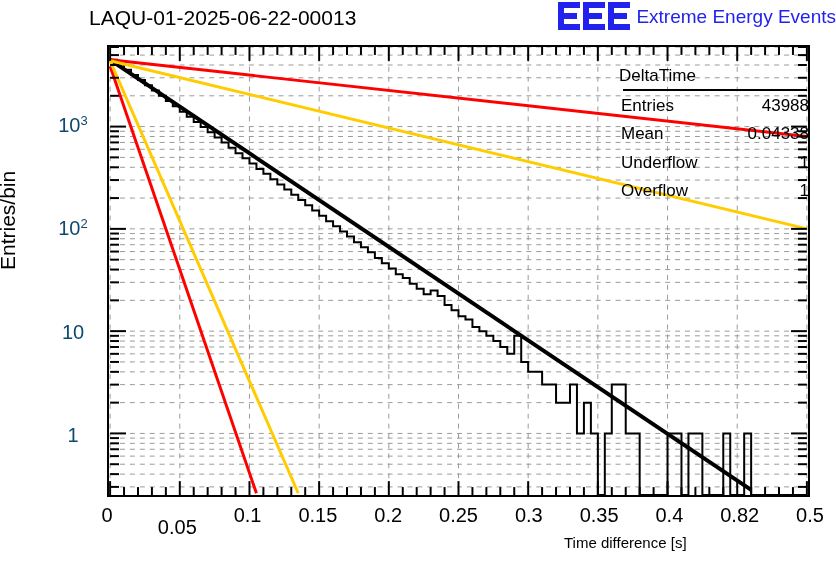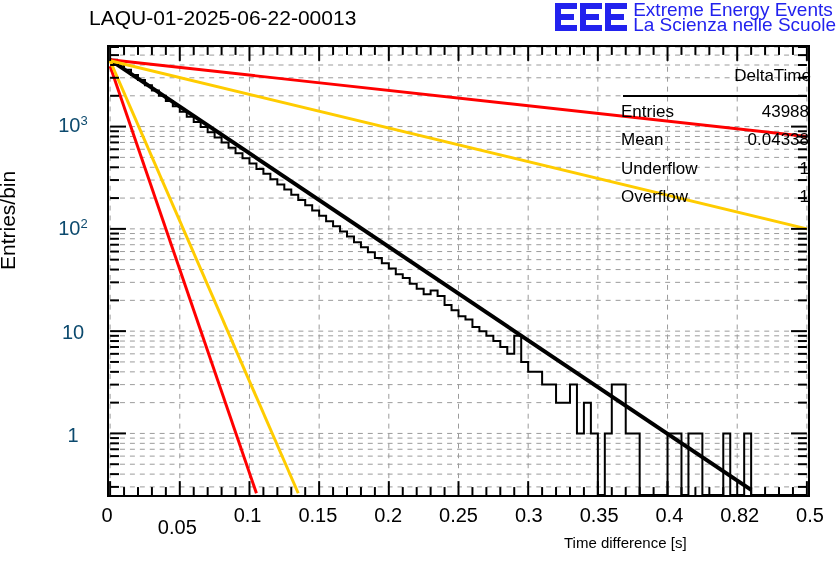--- a/index.html
+++ b/index.html
@@ -61,21 +61,21 @@
   }
   .xtitle{
     position:absolute;left:560px;top:534px;font-size:15px;color:#000;white-space:nowrap;
   }
 
   
   #stats{
     position:absolute;left:615px;top:66px;width:192px;
     font-size:17px;color:#000;line-height:20.5px;
   }
-  #stats .st-title{text-align:right;padding-bottom:8px;}
+  #stats .st-title{text-align:left;padding-bottom:2px;}
   #stats .st-rule{height:2px;background:#000;margin:0 4px 1px 4px;}
   #stats .st-row{display:flex;justify-content:space-between;padding:4px 2px;}
   #stats .st-k{white-space:nowrap;}
   #stats .st-v{white-space:nowrap;}
 </style>
 </head>
 <body>
 
 <div id="root">
 
@@ -97,21 +97,20 @@
         </span>
       <span class="eee-letter">
           <i class="bv"></i>
           <i class="b1"></i>
           <i class="b2"></i>
           <i class="b3"></i>
         </span>
     </div>
     <div class="logo-text">
       <div>Extreme Energy Events</div>
-      <div>La Scienza nelle Scuole</div>
     </div>
   </div>
 
   <div class="ytitle">Entries/bin</div>
   <div class="xtitle">Time difference [s]</div>
 
   <div id="plot">
     <svg id="grid" viewBox="0 0 703 452">
         <line x1="0" y1="0" x2="0" y2="452" stroke="#9a9a9a" stroke-width="1" stroke-dasharray="5,5"></line>
         <line x1="70.3" y1="0" x2="70.3" y2="452" stroke="#9a9a9a" stroke-width="1" stroke-dasharray="5,5"></line>

